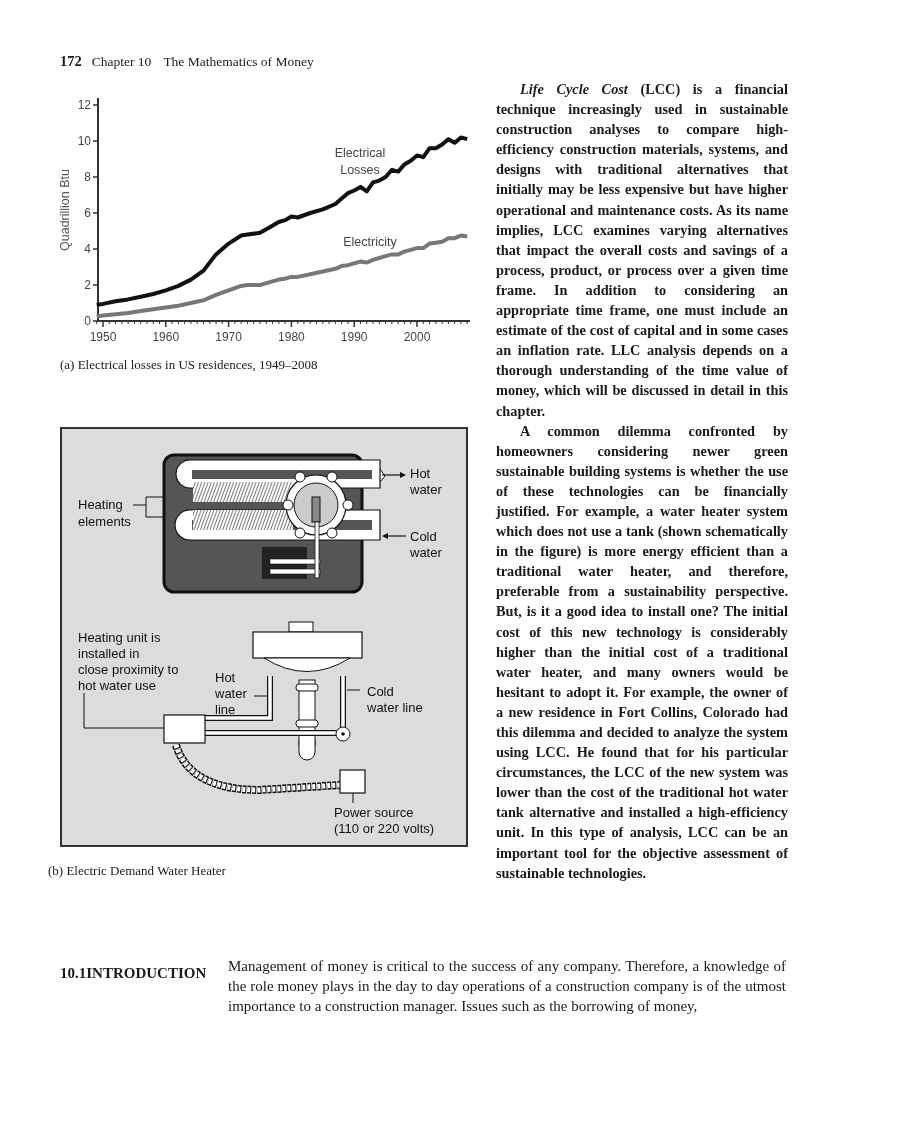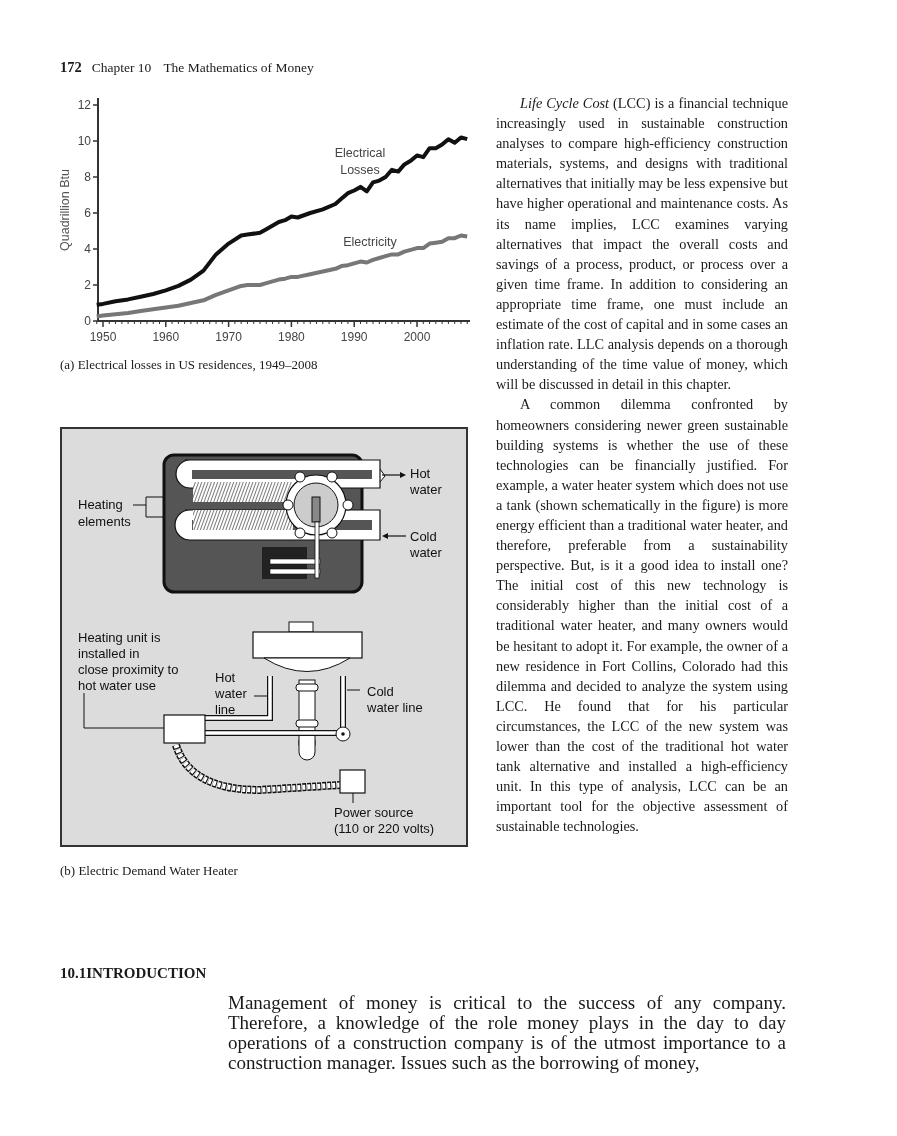--- a/index.html
+++ b/index.html
@@ -1,28 +1,28 @@
 <!DOCTYPE html>
 <html><head>
 <meta charset="utf-8">
 <style>
   html, body { margin: 0; padding: 0; background: #ffffff; }
   body { width: 897px; height: 1136px; position: relative; overflow: hidden;
          font-family: "Liberation Serif", "DejaVu Serif", serif; color: #1a1a1a; }
   .abs { position: absolute; }
-  .running-head { left: 60px; top: 59px; font-size: 13.5px; white-space: pre; font-family: Liberation Serif, serif; }
+  .running-head { left: 60px; top: 53px; font-size: 13.5px; white-space: pre; font-family: Liberation Serif, serif; }
   .running-head .pg { font-weight: bold; font-size: 14.5px; margin-right: 10px; }
   .running-head .chap { margin-right: 12px; }
   .caption { font-size: 13px; }
-  .body-col { left: 496px; top: 93px; width: 292px; font-size: 14.3px; line-height: 20.1px; text-align: justify; }
+  .body-col { left: 496px; top: 79px; width: 292px; font-size: 14.3px; line-height: 20.1px; text-align: justify; font-weight: bold; }
   .body-col p { margin: 0; text-indent: 24px; }
   .body-col em { font-style: italic; }
   .sec-head { left: 60px; top: 965px; font-size: 15px; font-weight: bold; }
   .sec-head .num { }
-  .intro { left: 228px; top: 993px; width: 558px; font-size: 19px; line-height: 20px; text-align: justify; }
+  .intro { left: 228px; top: 956px; width: 558px; font-size: 15px; line-height: 20px; text-align: justify; }
   .intro p { margin: 0; }
   svg text { font-family: "Liberation Sans", "DejaVu Sans", sans-serif; }
 </style>
 </head>
 <body>
 
 <div class="abs running-head"><span class="pg">172</span><span class="chap">Chapter 10</span><span>The Mathematics of Money</span></div>
 
 <svg class="abs" style="left:50px; top:90px;" width="430" height="262" viewBox="50 90 430 262">
   <g>
@@ -203,21 +203,21 @@
     <text x="78" y="690">hot water use</text>
     <text x="215" y="682">Hot</text>
     <text x="215" y="698">water</text>
     <text x="215" y="714">line</text>
     <text x="367" y="696">Cold</text>
     <text x="367" y="712">water line</text>
     <text x="334" y="817">Power source</text>
     <text x="334" y="833">(110 or 220 volts)</text>
   </g>
 </svg>
-<div class="abs caption" style="left:60px; top:863px;">(b) Electric Demand Water Heater</div>
+<div class="abs caption" style="left:48px; top:863px;">(b) Electric Demand Water Heater</div>
 
 <div class="abs body-col">
   <p><em>Life Cycle Cost</em><span> (LCC) is a financial technique increasingly used in sustainable construction analyses to compare high-efficiency construction materials, systems, and designs with traditional alternatives that initially may be less expensive but have higher operational and maintenance costs. As its name implies, LCC examines varying alternatives that impact the overall costs and savings of a process, product, or process over a given time frame. In addition to considering an appropriate time frame, one must include an estimate of the cost of capital and in some cases an inflation rate. LLC analysis depends on a thorough understanding of the time value of money, which will be discussed in detail in this chapter.</span></p>
   <p>A common dilemma confronted by homeowners considering newer green sustainable building systems is whether the use of these technologies can be financially justified. For example, a water heater system which does not use a tank (shown schematically in the figure) is more energy efficient than a traditional water heater, and therefore, preferable from a sustainability perspective. But, is it a good idea to install one? The initial cost of this new technology is considerably higher than the initial cost of a traditional water heater, and many owners would be hesitant to adopt it. For example, the owner of a new residence in Fort Collins, Colorado had this dilemma and decided to analyze the system using LCC. He found that for his particular circumstances, the LCC of the new system was lower than the cost of the traditional hot water tank alternative and installed a high-efficiency unit. In this type of analysis, LCC can be an important tool for the objective assessment of sustainable technologies.</p>
 </div>
 
 <div class="abs sec-head"><span class="num">10.1</span><span>INTRODUCTION</span></div>
 <div class="abs intro">
     <p>Management of money is critical to the success of any company. Therefore, a knowledge of the role money plays in the day to day operations of a construction company is of the utmost importance to a construction manager. Issues such as the borrowing of money,</p>
   </div>

